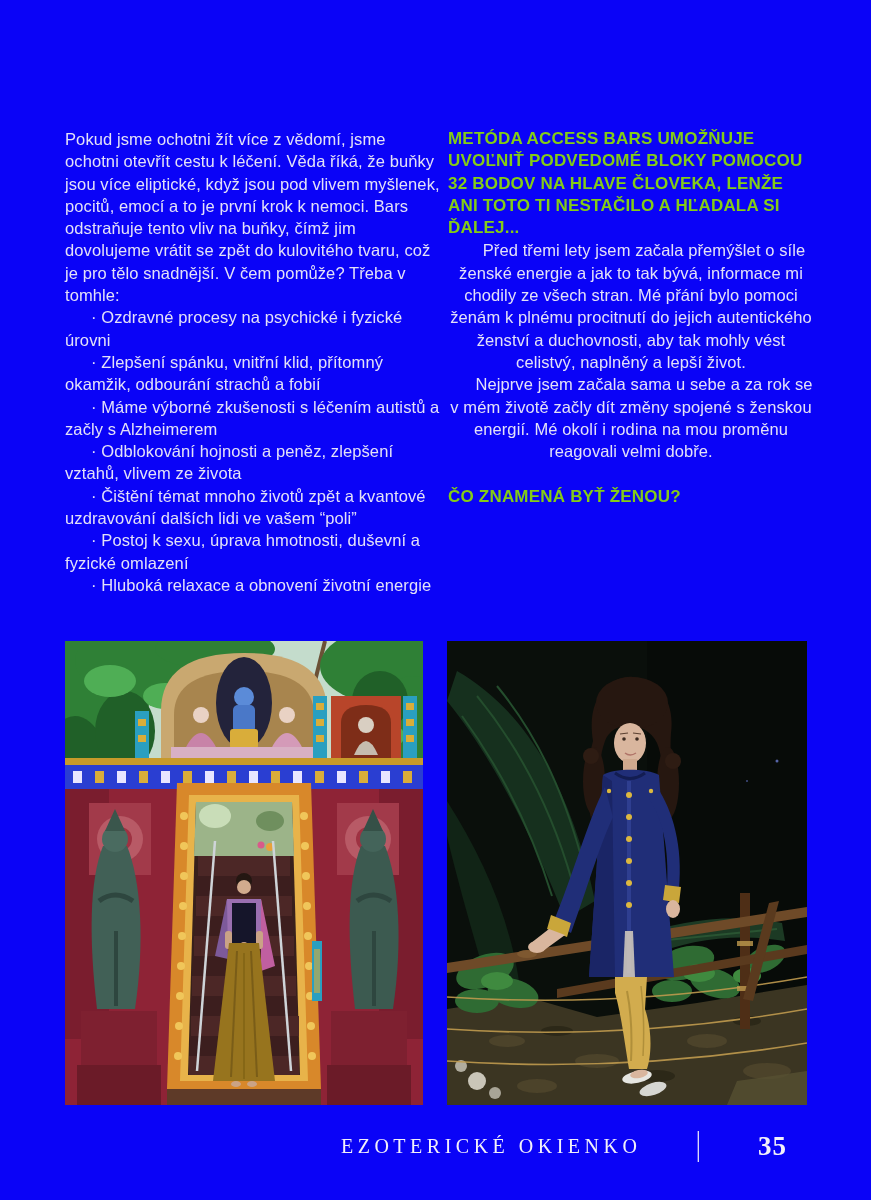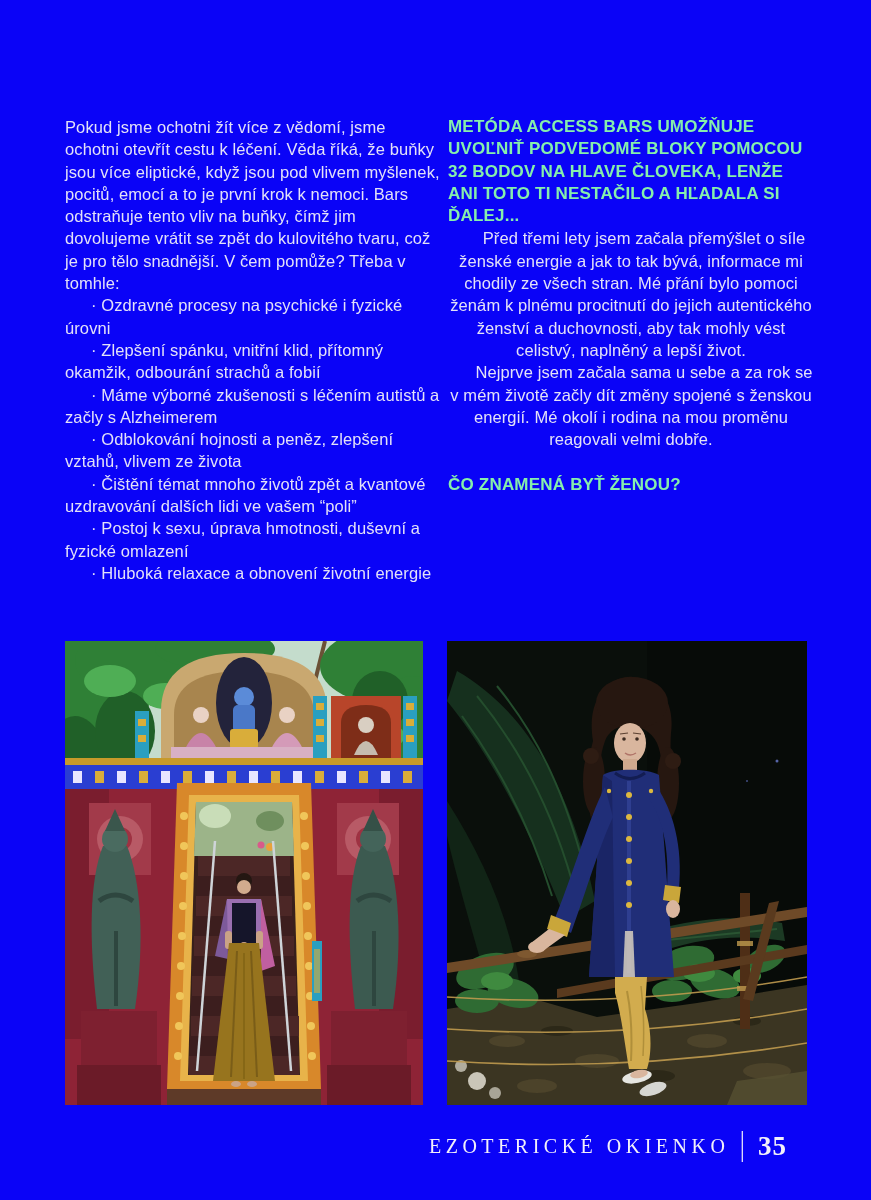--- a/index.html
+++ b/index.html
@@ -4,29 +4,29 @@
 <style>
   html, body { margin: 0; padding: 0; }
   .page {
     position: relative;
     width: 871px;
     height: 1200px;
     background: #0a03f7;
     overflow: hidden;
     font-family: "Liberation Sans", "DejaVu Sans", sans-serif;
   }
-  .col { position: absolute; top: 116px; color: #e3e1f8; font-size: 16.5px; line-height: 22.3px; letter-spacing: 0.1px; }
+  .col { position: absolute; top: 128px; color: #e3e1f8; font-size: 16.5px; line-height: 22.3px; letter-spacing: 0.1px; }
   .col-left  { left: 65px;  width: 376px; }
   .col-right { left: 448px; width: 366px; }
   .col p { margin: 0; }
   .indent { text-indent: 26px; text-align: center; }
   .bullet { text-indent: 26px; }
   .heading {
     margin: 0;
-    color: #86efac;
+    color: #84cc16;
     font-size: 17px;
     line-height: 22.3px;
     font-weight: 800;
     letter-spacing: 0.2px;
     text-transform: none;
   }
   .subheading { margin: 24px 0 0 0; }
   .photo {
     position: absolute;
     top: 641px;
@@ -37,20 +37,21 @@
   #photo-right { left: 447px; width: 360px; }
   .photo svg { display: block; width: 100%; height: 100%; }
   .footer {
     position: absolute;
     top: 1130px;
     right: 84px;
     display: flex;
     align-items: center;
     color: #f2f0fa;
     font-family: "Liberation Serif", "DejaVu Serif", serif;
+    gap: 44px;
   }
   .footer-title { font-size: 20px; letter-spacing: 4.5px; font-weight: 400; }
   .footer-divider {
     font-size: 33px;
     font-weight: 300;
     margin: -4px 12px 0 10px;
     transform: scaleX(0.7);
   }
   .footer-page { font-size: 27px; font-weight: 700; letter-spacing: 1px; }
 </style>

